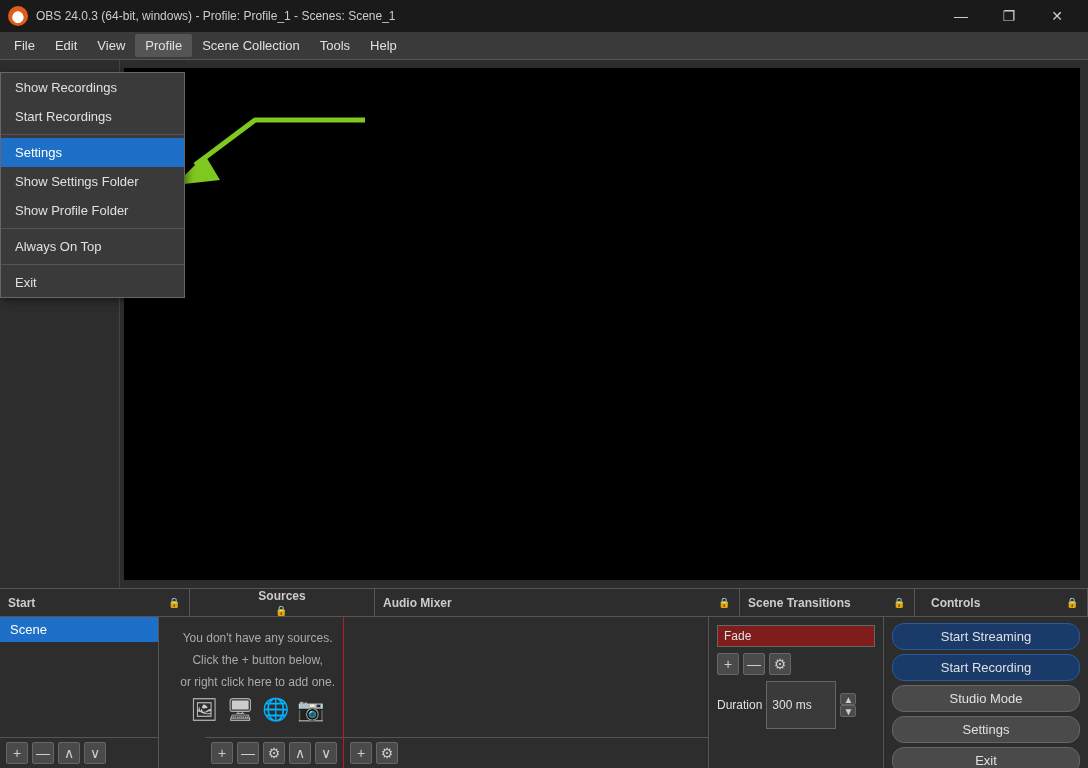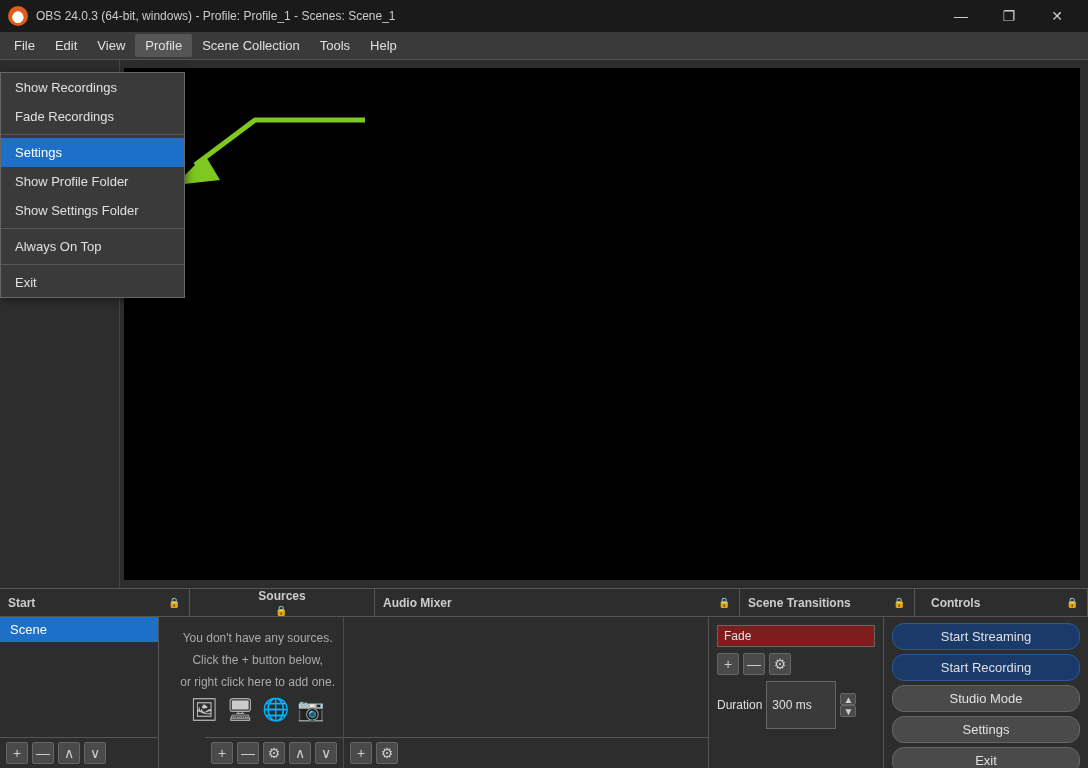--- a/index.html
+++ b/index.html
@@ -354,25 +354,25 @@
   <div class="menubar-item">Edit</div>
   <div class="menubar-item">View</div>
   <div class="menubar-item active">Profile</div>
   <div class="menubar-item">Scene Collection</div>
   <div class="menubar-item">Tools</div>
   <div class="menubar-item">Help</div>
 </div>
 
 <div class="dropdown-menu">
   <div class="dropdown-item">Show Recordings</div>
-  <div class="dropdown-item">Fade Recordings</div>
+  <div class="dropdown-item">Start Recordings</div>
   <div class="dropdown-separator"></div>
   <div class="dropdown-item selected">Settings</div>
+  <div class="dropdown-item">Show Settings Folder</div>
   <div class="dropdown-item">Show Profile Folder</div>
-  <div class="dropdown-item">Show Settings Folder</div>
   <div class="dropdown-separator"></div>
   <div class="dropdown-item">Always On Top</div>
   <div class="dropdown-separator"></div>
   <div class="dropdown-item">Exit</div>
 </div>
 
 <div class="arrow-annotation">
   <svg width="220" height="100" viewBox="0 0 220 100">
     <polyline points="210,10 100,10 40,55" fill="none" stroke="#7fc820" stroke-width="5" stroke-linejoin="round"></polyline>
     <polygon points="20,75 50,45 65,70" fill="#7fc820"></polygon>

